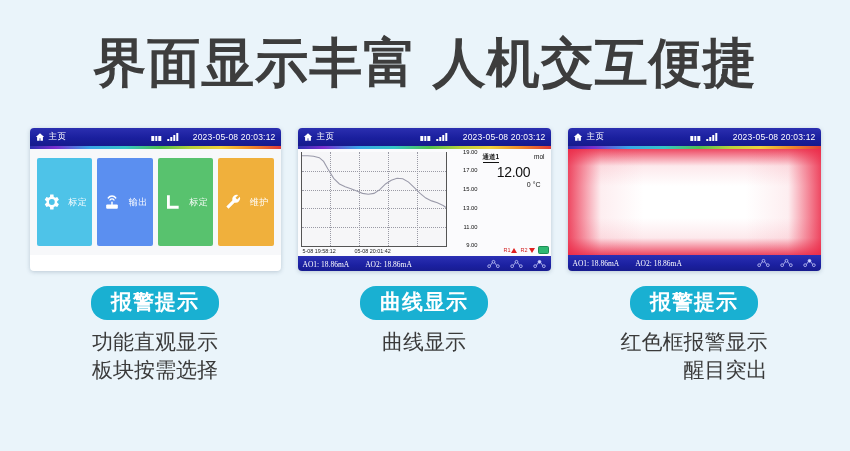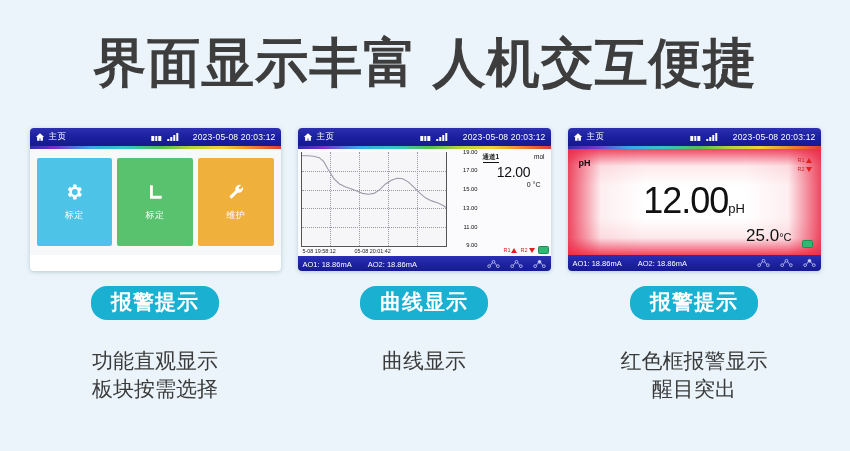--- a/index.html
+++ b/index.html
@@ -64,21 +64,21 @@
   
   .rainbow {
     height: 3px; flex: 0 0 3px;
     background: linear-gradient(90deg,#2b2fb0 0%,#7a2fd0 10%,#3aa6e8 24%,#35c6c6 38%,#4fc24f 52%,#b7d23a 64%,#f0d23a 76%,#f08a2a 88%,#e03a3a 100%);
   }
 
   
   .home-body { flex: 1; background: #f7f8fa; padding: 9px 7px; display: flex; gap: 5px; }
   .tile {
     flex: 1; border-radius: 2px;
-    display: flex; flex-direction: column;
+    display: flex; flex-direction: row;
     align-items: center; justify-content: center;
     gap: 7px;
     color: #fff;
   }
   .tile-label { font-size: 9px; letter-spacing: .5px; }
   .tile svg { width: 20px; height: 20px; }
 
   
   .curve-body { flex: 1; background: #fbfbfd; display: flex; }
   .plot-wrap { width: 152px; padding: 3px 0 0 3px; position: relative; }
@@ -136,39 +136,40 @@
   .ph-temp sub { font-size: 11px; vertical-align: baseline; }
   .ph-badge { position: absolute; right: 3px; bottom: 2px; }
 
   
   .botbar {
     height: 16px; flex: 0 0 16px;
     background: linear-gradient(180deg,#2b30b4 0%,#1b20a0 60%,#171b8e 100%);
     color: #fff; display: flex; align-items: center;
     font-size: 7.5px; padding: 0 5px; gap: 16px;
     position: relative;
+    font-family: Liberation Serif, serif;
   }
   .botbar .nav { margin-left: auto; display: flex; gap: 10px; align-items: center; }
   .nav svg { width: 13px; height: 10px; }
 
   
   .pill {
     margin-top: 15px;
     background: #19b0d2;
     color: #fff;
     border-radius: 16px;
     font-size: 21px; font-weight: 700;
     padding: 4px 20px 6px;
     letter-spacing: 1px;
     line-height: 1.15;
     white-space: nowrap;
   }
   .sub {
-    margin-top: 27px;
-    text-align: center;
+    margin-top: 8px;
+    text-align: right;
     color: #3a3a3a;
     font-size: 21px;
     line-height: 1.32;
     white-space: nowrap;
   }
 </style>
 </head>
 <body>
 
 <div class="page">
@@ -201,20 +202,30 @@
           <span class="tb-time">2023-05-08 20:03:12</span>
         </div>
         <div class="rainbow"></div>
 
         <div class="home-body">
           <div class="tile" style="background:#4ec3e8">
             <svg viewBox="0 0 24 24" fill="#fff">
               <path d="M19.4 13a7.6 7.6 0 0 0 0-2l2.1-1.6-2-3.5-2.5 1a7.6 7.6 0 0 0-1.7-1L15 3H11l-.3 2.9c-.6.2-1.2.6-1.7 1l-2.5-1-2 3.5L6.6 11a7.6 7.6 0 0 0 0 2l-2.1 1.6 2 3.5 2.5-1c.5.4 1.1.8 1.7 1L11 21h4l.3-2.9c.6-.2 1.2-.6 1.7-1l2.5 1 2-3.5zM13 15.5a3.5 3.5 0 1 1 0-7 3.5 3.5 0 0 1 0 7z"></path>
             </svg>
             <span class="tile-label">标定</span>
+          </div>
+          <div class="tile" style="background:#5b8ff0">
+            <svg viewBox="0 0 24 24" fill="none" stroke="#fff" stroke-width="1.7" stroke-linecap="round">
+              <path d="M7.5 7.2a5.5 5.5 0 0 1 9 0"></path>
+              <path d="M9.6 9.6a2.8 2.8 0 0 1 4.8 0"></path>
+              <circle cx="12" cy="12.4" r="1" fill="#fff" stroke="none"></circle>
+              <rect x="5" y="15" width="14" height="5" rx="1.2" fill="#fff" stroke="none"></rect>
+              <path d="M12 13.3v1.6" stroke="#fff"></path>
+            </svg>
+            <span class="tile-label">输出</span>
           </div>
           <div class="tile" style="background:#58c26e">
             <svg viewBox="0 0 24 24" fill="#fff">
               <path d="M6 4h3.4v12.6H20V20H6z"></path>
             </svg>
             <span class="tile-label">标定</span>
           </div>
           <div class="tile" style="background:#f0b03c">
             <svg viewBox="0 0 24 24" fill="#fff">
               <path d="M20.3 5.6 17 8.9l-2-2 3.3-3.3a5.5 5.5 0 0 0-7.1 6.6L4 17.4 6.6 20l7.2-7.2a5.5 5.5 0 0 0 6.5-7.2z"></path>
@@ -361,40 +372,20 @@
                 <i></i>
                 <i></i>
               </span>
           </span>
           <span class="tb-time">2023-05-08 20:03:12</span>
         </div>
         <div class="rainbow"></div>
 
         <div class="ph-body">
           <div class="ph-frame"></div>
-          <div class="ph-inner">
-            <div class="ph-tag">pH</div>
-            <div class="ph-relays">
-              <span class="relay">
-                <span>R1</span>
-                <span class="tri-up"></span>
-              </span>
-              <span class="relay">
-                <span>R2</span>
-                <span class="tri-dn"></span>
-              </span>
-            </div>
-            <div class="ph-main">
-              <span>12.00</span><sub>pH</sub>
-            </div>
-            <div class="ph-temp">
-              <span>25.0</span><sub>°C</sub>
-            </div>
-            <span class="greenbadge ph-badge"></span>
-          </div>
         </div>
 
         <div class="botbar">
           <span>AO1: 18.86mA</span>
           <span>AO2: 18.86mA</span>
           <span class="nav">
             <svg viewBox="0 0 24 18" fill="none" stroke="#cfd4ff" stroke-width="1.4">
               <circle cx="4" cy="13" r="2.6"></circle>
                 <circle cx="20" cy="13" r="2.6"></circle>
                 <circle cx="12" cy="5" r="2.6"></circle>

